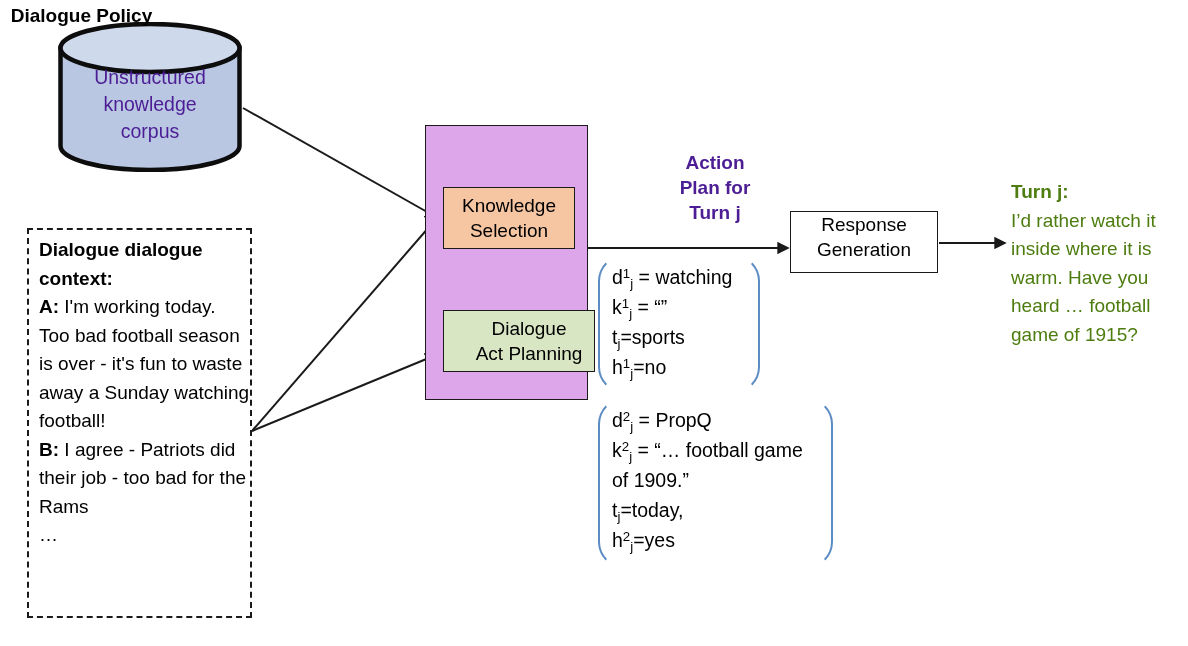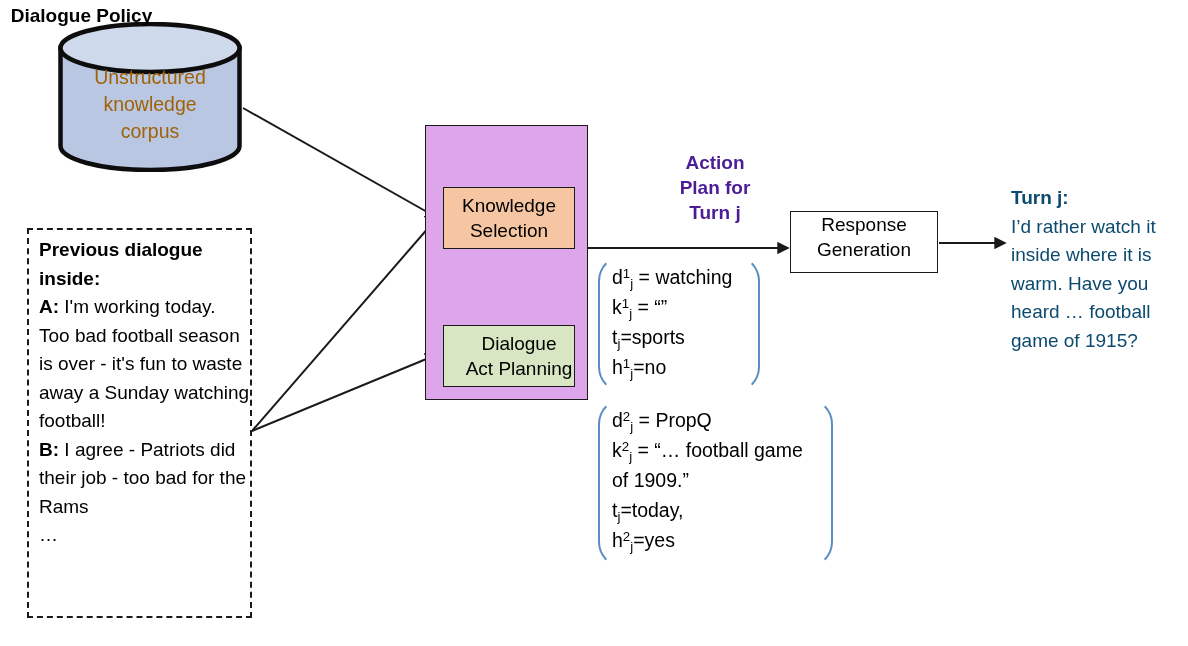--- a/index.html
+++ b/index.html
@@ -29,21 +29,21 @@
   }
   #corpus svg { display: block; }
   #corpus-label {
     position: absolute;
     left: 0;
     top: 42px;
     width: 184px;
     text-align: center;
     font-size: 19.5px;
     line-height: 27px;
-    color: #a16207;
+    color: #4c1d95;
     white-space: pre-line;
   }
 
   
   #dialogue-box {
     left: 27px;
     top: 228px;
     width: 225px;
     height: 390px;
     border: 2px dashed #1a1a1a;
@@ -90,22 +90,22 @@
     height: 62px;
     background: #f6c6a3;
     border: 1.5px solid #1a1a1a;
     box-sizing: border-box;
     display: flex;
     align-items: center;
     justify-content: center;
   }
   #dap-box {
     left: 443px;
-    top: 325px;
-    width: 132px;
+    top: 310px;
+    width: 152px;
     height: 62px;
     background: #d8e6c3;
     border: 1.5px solid #1a1a1a;
     box-sizing: border-box;
     display: flex;
     align-items: center;
     justify-content: center;
     padding-left: 20px;
   }
   .inner-label {
@@ -174,25 +174,25 @@
     border: 1.7px solid #1a1a1a;
     box-sizing: border-box;
     display: flex;
     align-items: flex-start;
     justify-content: center;
   }
 
   
   #turn-output {
     left: 1011px;
-    top: 184px;
+    top: 178px;
     width: 172px;
     font-size: 19px;
     line-height: 28.5px;
-    color: #0c4a6e;
+    color: #4d7c0f;
   }
   #turn-output .hdr { font-weight: bold; }
 
   
   #arrows {
     left: 0;
     top: 0;
     width: 1188px;
     height: 646px;
     pointer-events: none;
@@ -228,21 +228,21 @@
       <path d="M 2.5 26 L 2.5 124 A 89.5 24 0 0 0 181.5 124 L 181.5 26 Z" fill="#b9c7e2" stroke="#0d0d0d" stroke-width="4.5"></path>
       <ellipse cx="92" cy="26" rx="89.5" ry="24" fill="#cfd9ec" stroke="#0d0d0d" stroke-width="4.5"></ellipse>
     </svg>
     <div id="corpus-label">Unstructured
 knowledge
 corpus</div>
   </div>
 
   <div id="dialogue-box" class="abs">
     <div id="dialogue-text">
-      <span class="hdr">Previous dialogue inside:</span>
+      <span class="hdr">Dialogue dialogue context:</span>
       <br>
       <span class="spk">A:</span><span> I'm working today. Too bad football season is over - it's fun to waste away a Sunday watching football!</span>
       <br>
       <span class="spk">B:</span><span> I agree - Patriots did their job - too bad for the Rams</span>
       <br>
       <span>…</span>
     </div>
   </div>
 
   <div id="policy-box" class="abs"></div>

